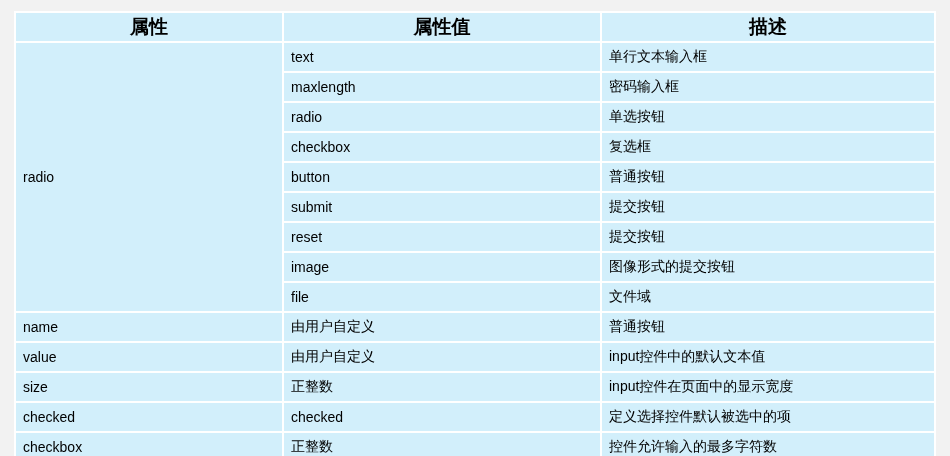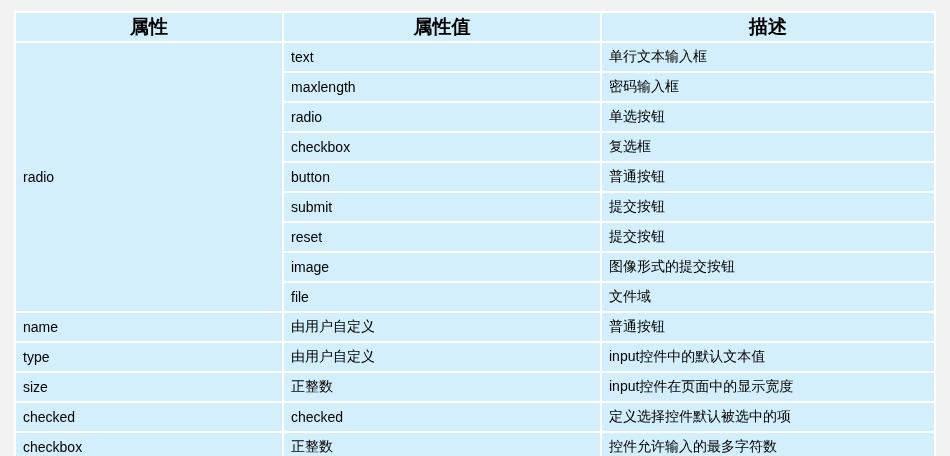--- a/index.html
+++ b/index.html
@@ -103,21 +103,21 @@
         <tr>
           <td>file</td>
           <td>文件域</td>
         </tr>
         <tr>
           <td>name</td>
           <td>由用户自定义</td>
           <td>普通按钮</td>
         </tr>
         <tr>
-          <td>type</td>
+          <td>value</td>
           <td>由用户自定义</td>
           <td>input控件中的默认文本值</td>
         </tr>
         <tr>
           <td>size</td>
           <td>正整数</td>
           <td>input控件在页面中的显示宽度</td>
         </tr>
         <tr>
           <td>checked</td>

